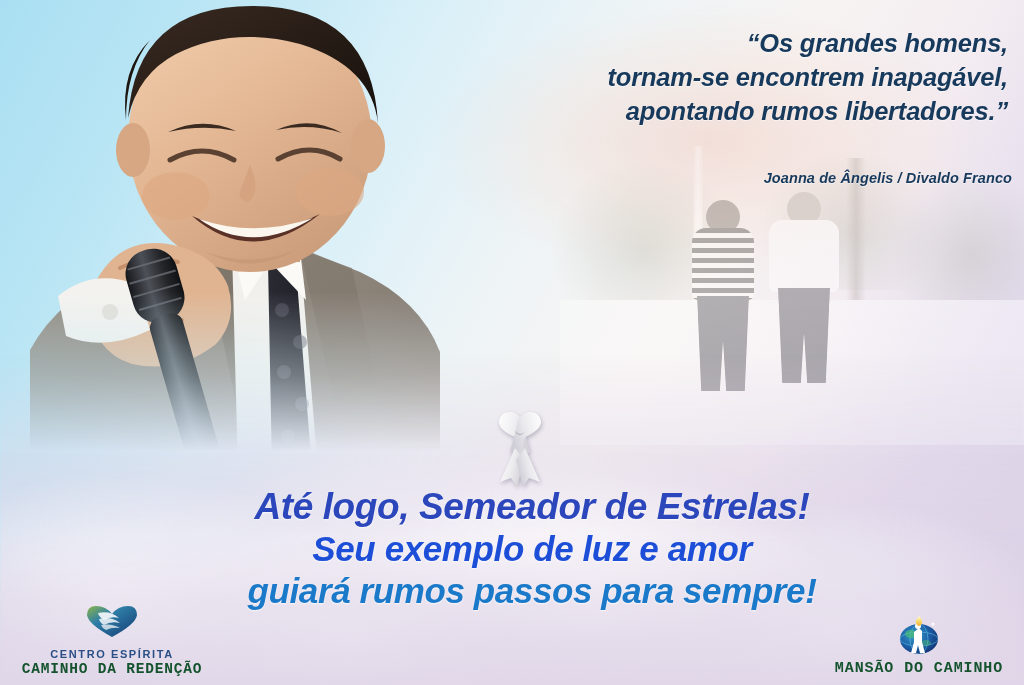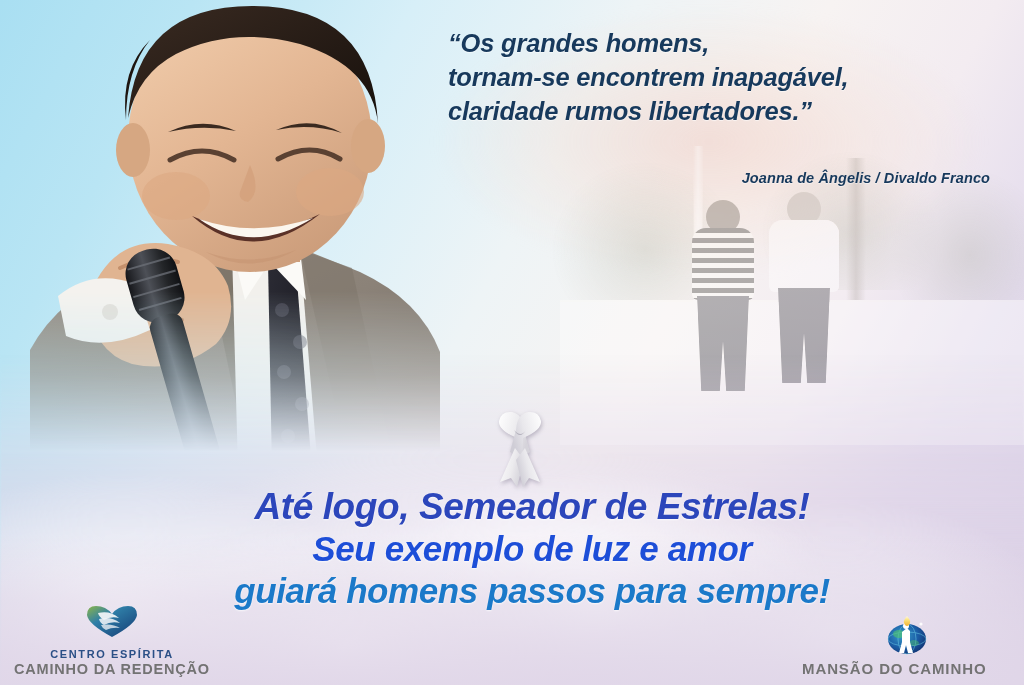--- a/index.html
+++ b/index.html
@@ -153,32 +153,33 @@
     width: 72px; height: 82px;
   }
   .ribbon svg { display: block; width: 100%; height: 100%;
     filter: drop-shadow(1px 2px 2px rgba(90,80,110,0.35)); }
 
   
   .quote {
     position: absolute;
     right: 16px; top: 26px;
     width: 560px;
+    text-align: right;
     color: #17395c;
     font-style: italic;
     font-weight: bold;
     font-size: 25.5px;
     line-height: 34px;
     letter-spacing: -0.2px;
     text-shadow: 0 1px 1px rgba(255,255,255,0.6);
   }
   .quote .qline { display: block; white-space: nowrap; }
   .credit {
     position: absolute;
-    right: 34px; top: 170px;
+    right: 12px; top: 170px;
     width: 560px;
     text-align: right;
     color: #17395c;
     font-style: italic;
     font-weight: bold;
     font-size: 14.5px;
     letter-spacing: 0.1px;
     text-shadow: 0 1px 1px rgba(255,255,255,0.55);
   }
 
@@ -214,40 +215,41 @@
 
   
   .logo-left {
     position: absolute;
     left: 12px; bottom: 8px;
     width: 200px;
     text-align: center;
   }
   .logo-right {
     position: absolute;
-    right: 12px; bottom: 8px;
+    right: 0; bottom: 8px;
     width: 210px;
-    text-align: left;
+    text-align: center;
   }
   .logo-mark { display: block; margin: 0 auto; }
   .logo-text-sm {
     display: block;
     font-size: 11px;
     font-weight: bold;
     letter-spacing: 1.6px;
     color: #2a4f86;
     margin-top: 10px;
   }
   .logo-text-lg {
     display: block;
     font-size: 14.5px;
     font-weight: bold;
     letter-spacing: 0.8px;
-    color: #737373;
+    color: #14532d;
     margin-top: 1px;
+    font-family: Liberation Mono, monospace;
   }
   .logo-right .logo-text-lg {
     font-size: 15px;
     letter-spacing: 0.9px;
     margin-top: 3px;
   }
 </style>
 </head>
 <body>
 
@@ -373,21 +375,21 @@
           <line x1="152" y1="290" x2="200" y2="290"></line>
           <line x1="154" y1="304" x2="198" y2="304"></line>
         </g>
       </g>
     </svg>
   </div>
 
   <div class="quote">
     <span class="qline">“Os grandes homens,</span>
     <span class="qline">tornam-se encontrem inapagável,</span>
-    <span class="qline">claridade rumos libertadores.”</span>
+    <span class="qline">apontando rumos libertadores.”</span>
   </div>
   <div class="credit">Joanna de Ângelis / Divaldo Franco</div>
 
   <div class="ribbon">
     <svg viewBox="0 0 72 82" xmlns="http://www.w3.org/2000/svg">
       <defs>
         <linearGradient id="rbL" x1="0" y1="0" x2="1" y2="0.4">
           <stop offset="0%" stop-color="#ffffff"></stop>
           <stop offset="60%" stop-color="#ecebee"></stop>
           <stop offset="100%" stop-color="#d5d3da"></stop>
@@ -402,21 +404,21 @@
       <path d="M39 30 Q58 22 57 13 Q55 3 44 4 Q33 6 32 22 L26 44 L38 50 Z" fill="url(#rbR)"></path>
       <path d="M31 40 L16 74 L27 70 L33 79 L40 52 Z" fill="url(#rbL)"></path>
       <path d="M41 40 L56 74 L45 70 L39 79 L32 52 Z" fill="url(#rbR)"></path>
       <path d="M30 22 Q36 32 42 22 Q37 30 30 22 Z" fill="#a9a6b3" opacity="0.8"></path>
     </svg>
   </div>
 
   <div class="headline">
     <span class="h1">Até logo, Semeador de Estrelas!</span>
     <span class="h2">Seu exemplo de luz e amor</span>
-    <span class="h3">guiará homens passos para sempre!</span>
+    <span class="h3">guiará rumos passos para sempre!</span>
   </div>
 
   <div class="logo-left">
     <svg class="logo-mark" width="56" height="34" viewBox="0 0 56 34" xmlns="http://www.w3.org/2000/svg">
       <defs>
         <linearGradient id="heartG" x1="0" y1="0" x2="1" y2="1">
           <stop offset="0%" stop-color="#8bb54a"></stop>
           <stop offset="35%" stop-color="#2f7fa8"></stop>
           <stop offset="100%" stop-color="#143a73"></stop>
         </linearGradient>

